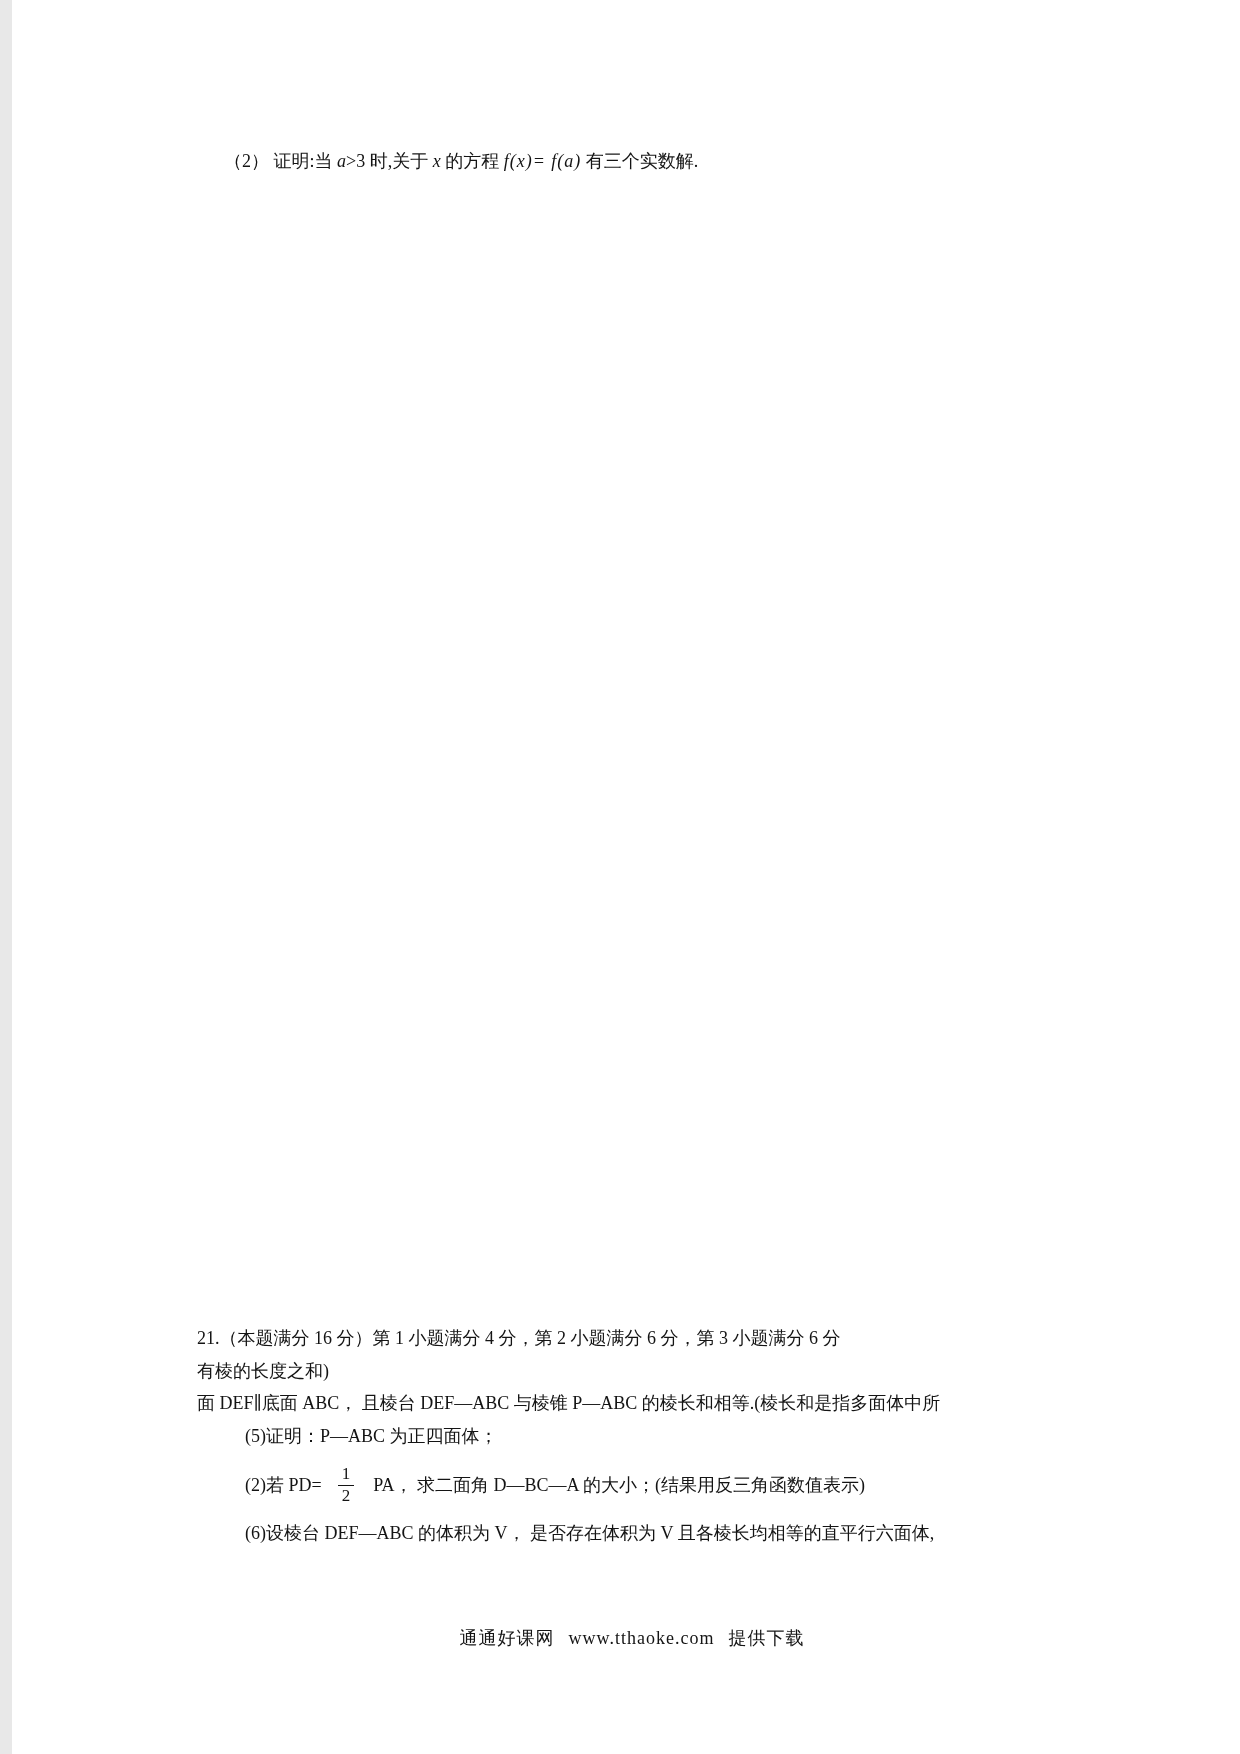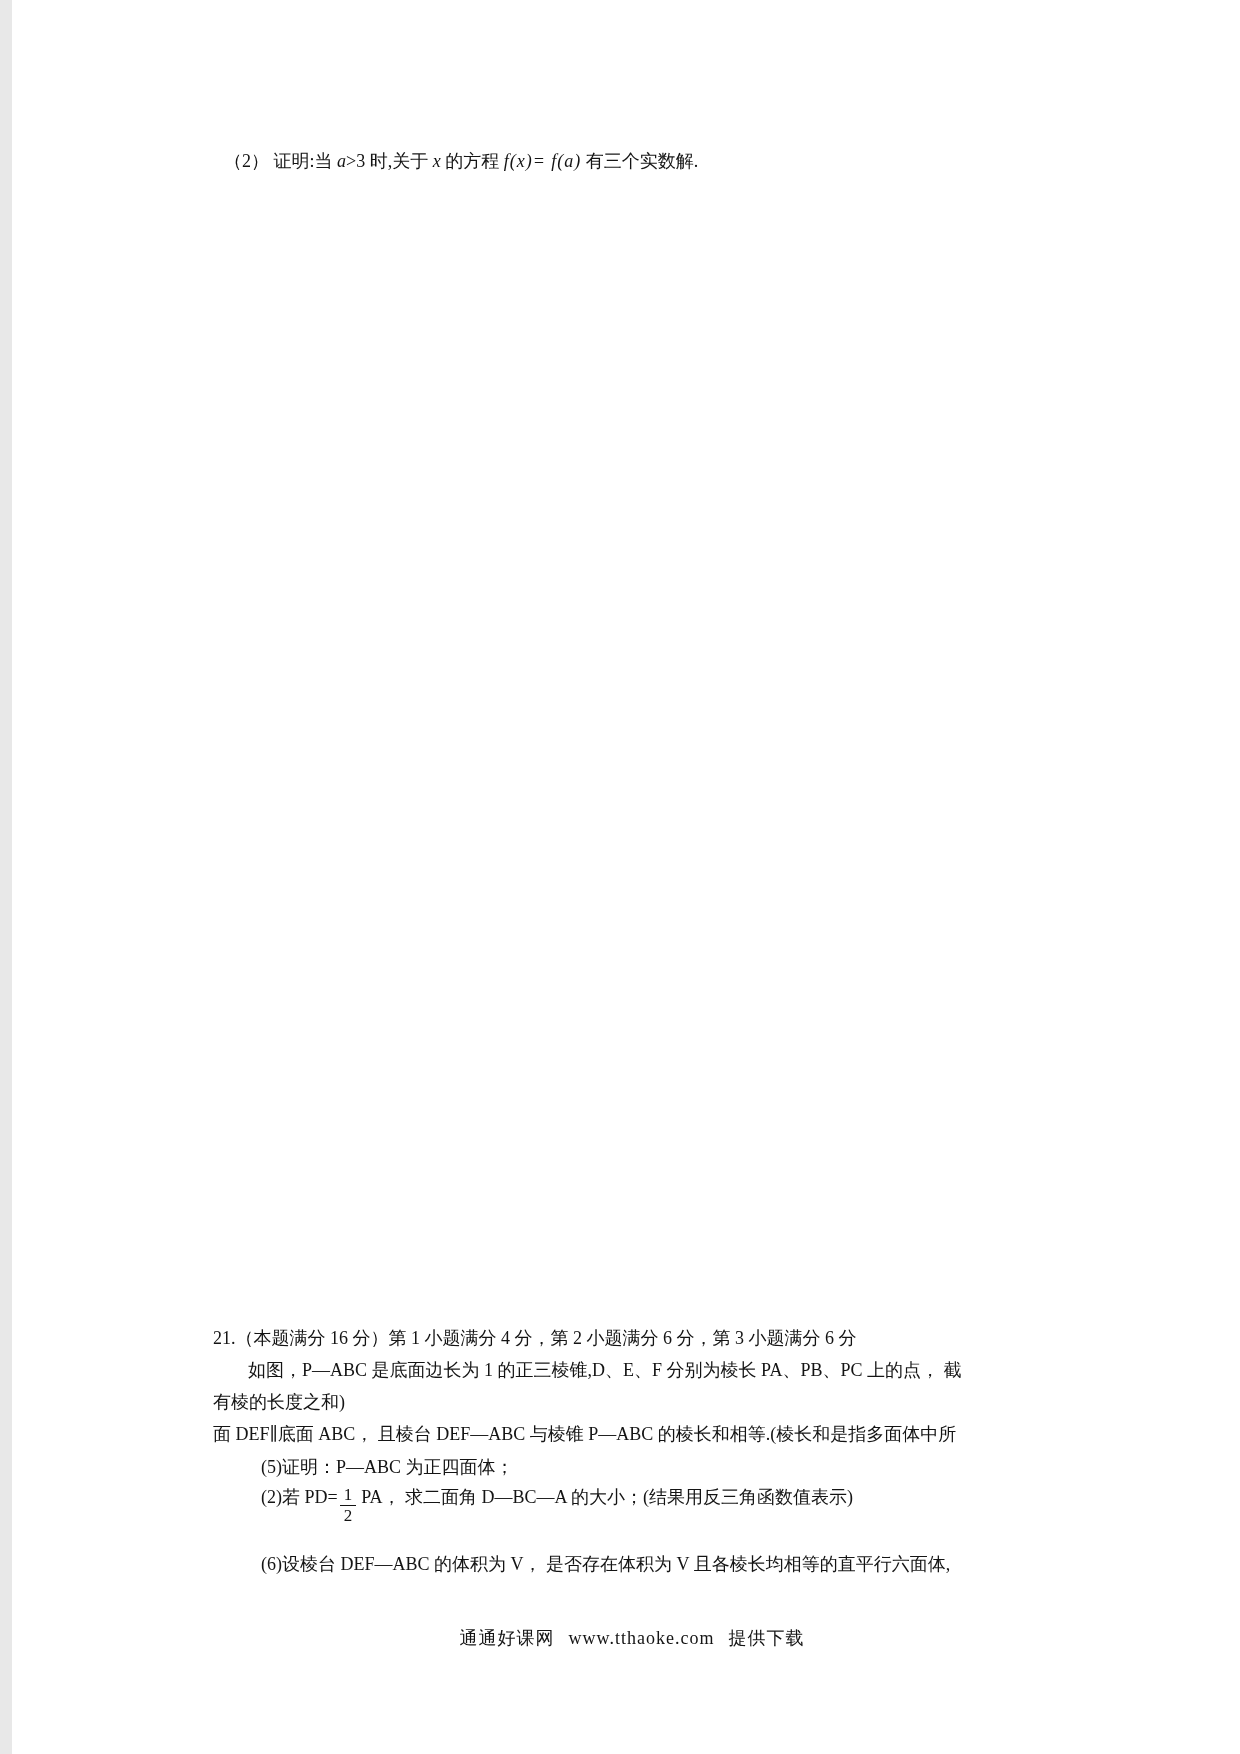--- a/index.html
+++ b/index.html
@@ -31,21 +31,21 @@
     font-family: "Liberation Serif", "DejaVu Serif", serif;
   }
   .math-formula {
     font-style: italic;
     font-family: "Liberation Serif", "DejaVu Serif", serif;
     letter-spacing: 1px;
   }
   
   .q21 {
     position: absolute;
-    left: 201px;
+    left: 185px;
     top: 1322px;
     width: 905px;
   }
   .q21-heading {
     line-height: 33px;
     white-space: nowrap;
   }
   .q21-line {
     line-height: 31px;
     white-space: nowrap;
@@ -56,22 +56,24 @@
   .q21-line.tall {
     line-height: 33px;
   }
   .q21-part {
     margin-left: 48px;
     line-height: 35px;
     white-space: nowrap;
   }
   .part2-row {
     display: flex;
+    align-items: center;
     height: 62px;
     line-height: normal;
+    gap: 14px;
   }
   .fraction {
     display: inline-flex;
     flex-direction: column;
     align-items: center;
     margin: 0 5px 0 2px;
     font-size: 17px;
     line-height: 1.2;
   }
   .fraction .den {
@@ -100,21 +102,20 @@
 <body>
 
 <div class="page" style="background: rgb(255, 255, 255); color: rgb(20, 20, 20); margin-left: 12px;">
 
   <div class="top-line">
     <span>（2） 证明:当 </span><span class="math-var">a</span><span>&gt;3 时,关于 </span><span class="math-var">x</span><span> 的方程 </span><span class="math-formula">f(x)= f(a)</span><span> 有三个实数解.</span>
   </div>
 
   <div class="q21">
     <div class="q21-heading">21.（本题满分 16 分）第 1 小题满分 4 分，第 2 小题满分 6 分，第 3 小题满分 6 分</div>
-    <div class="q21-line indent">如图，P—ABC 是底面边长为 1 的正三棱锥,D、E、F 分别为棱长 PA、PB、PC 上的点， 截</div>
     <div class="q21-line tall">有棱的长度之和)</div>
     <div class="q21-line">面 DEF∥底面 ABC， 且棱台 DEF—ABC 与棱锥 P—ABC 的棱长和相等.(棱长和是指多面体中所</div>
     <div class="q21-part">(5)证明：P—ABC 为正四面体；</div>
     <div class="q21-part part2-row">
       <span>(2)若 PD=</span>
       <span class="fraction">
         <span class="num">1</span>
         <span class="den">2</span>
       </span>
       <span>PA， 求二面角 D—BC—A 的大小；(结果用反三角函数值表示)</span>

